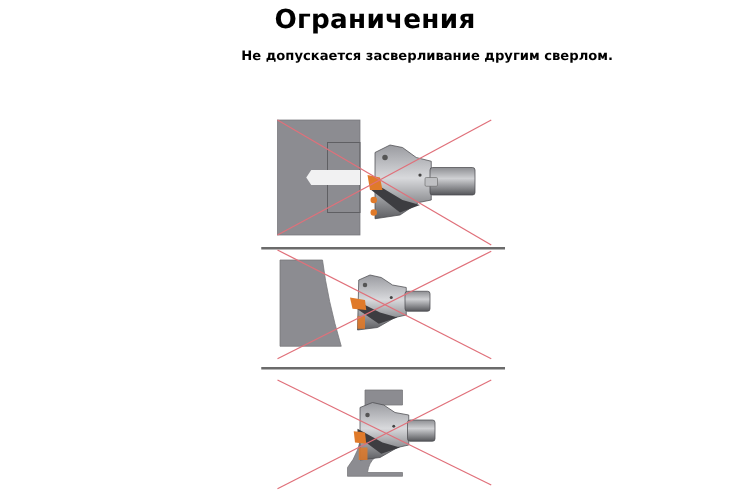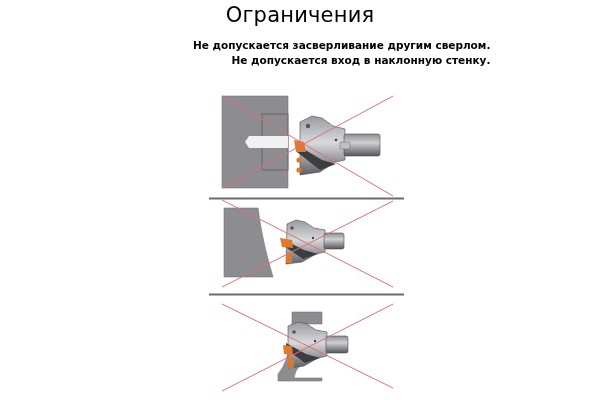--- a/index.html
+++ b/index.html
@@ -1,29 +1,28 @@
 <!DOCTYPE html>
 <html><head>
 <meta charset="utf-8">
 <style>
   html, body { margin: 0; padding: 0; background: #ffffff; }
   body { width: 600px; height: 400px; position: relative; overflow: hidden; font-family: "DejaVu Sans", sans-serif; }
-  .title { position: absolute; left: 0; width: 600px; top: 3px; text-align: center; font-size: 21px; font-weight: normal; color: #000; letter-spacing: 0.2px; }
+  .title { position: absolute; left: 0; width: 600px; top: 3px; text-align: center; font-size: 21px; font-weight: bold; color: #000; letter-spacing: 0.2px; }
   .rules { position: absolute; left: 193px; top: 38px; font-size: 10.5px; font-weight: bold; color: #000; line-height: 15px; }
-  .rules div { white-space: nowrap; text-align: right; }
+  .rules div { white-space: nowrap; }
   svg.fig { position: absolute; left: 0; top: 0; }
 </style>
 </head>
 <body>
 
 <div class="title">Ограничения</div>
 
 <div class="rules">
   <div>Не допускается засверливание другим сверлом.</div>
-  <div>Не допускается вход в наклонную стенку.</div>
 </div>
 
 <svg class="fig" width="600" height="400" viewBox="0 0 600 400">
   <defs>
     <linearGradient id="bodyGrad" x1="0" y1="0" x2="0" y2="1">
       <stop offset="0" stop-color="#9a9ba0"></stop>
       <stop offset="0.45" stop-color="#d8d9dc"></stop>
       <stop offset="1" stop-color="#5e5f63"></stop>
     </linearGradient>
     <linearGradient id="shankGrad" x1="0" y1="0" x2="0" y2="1">

